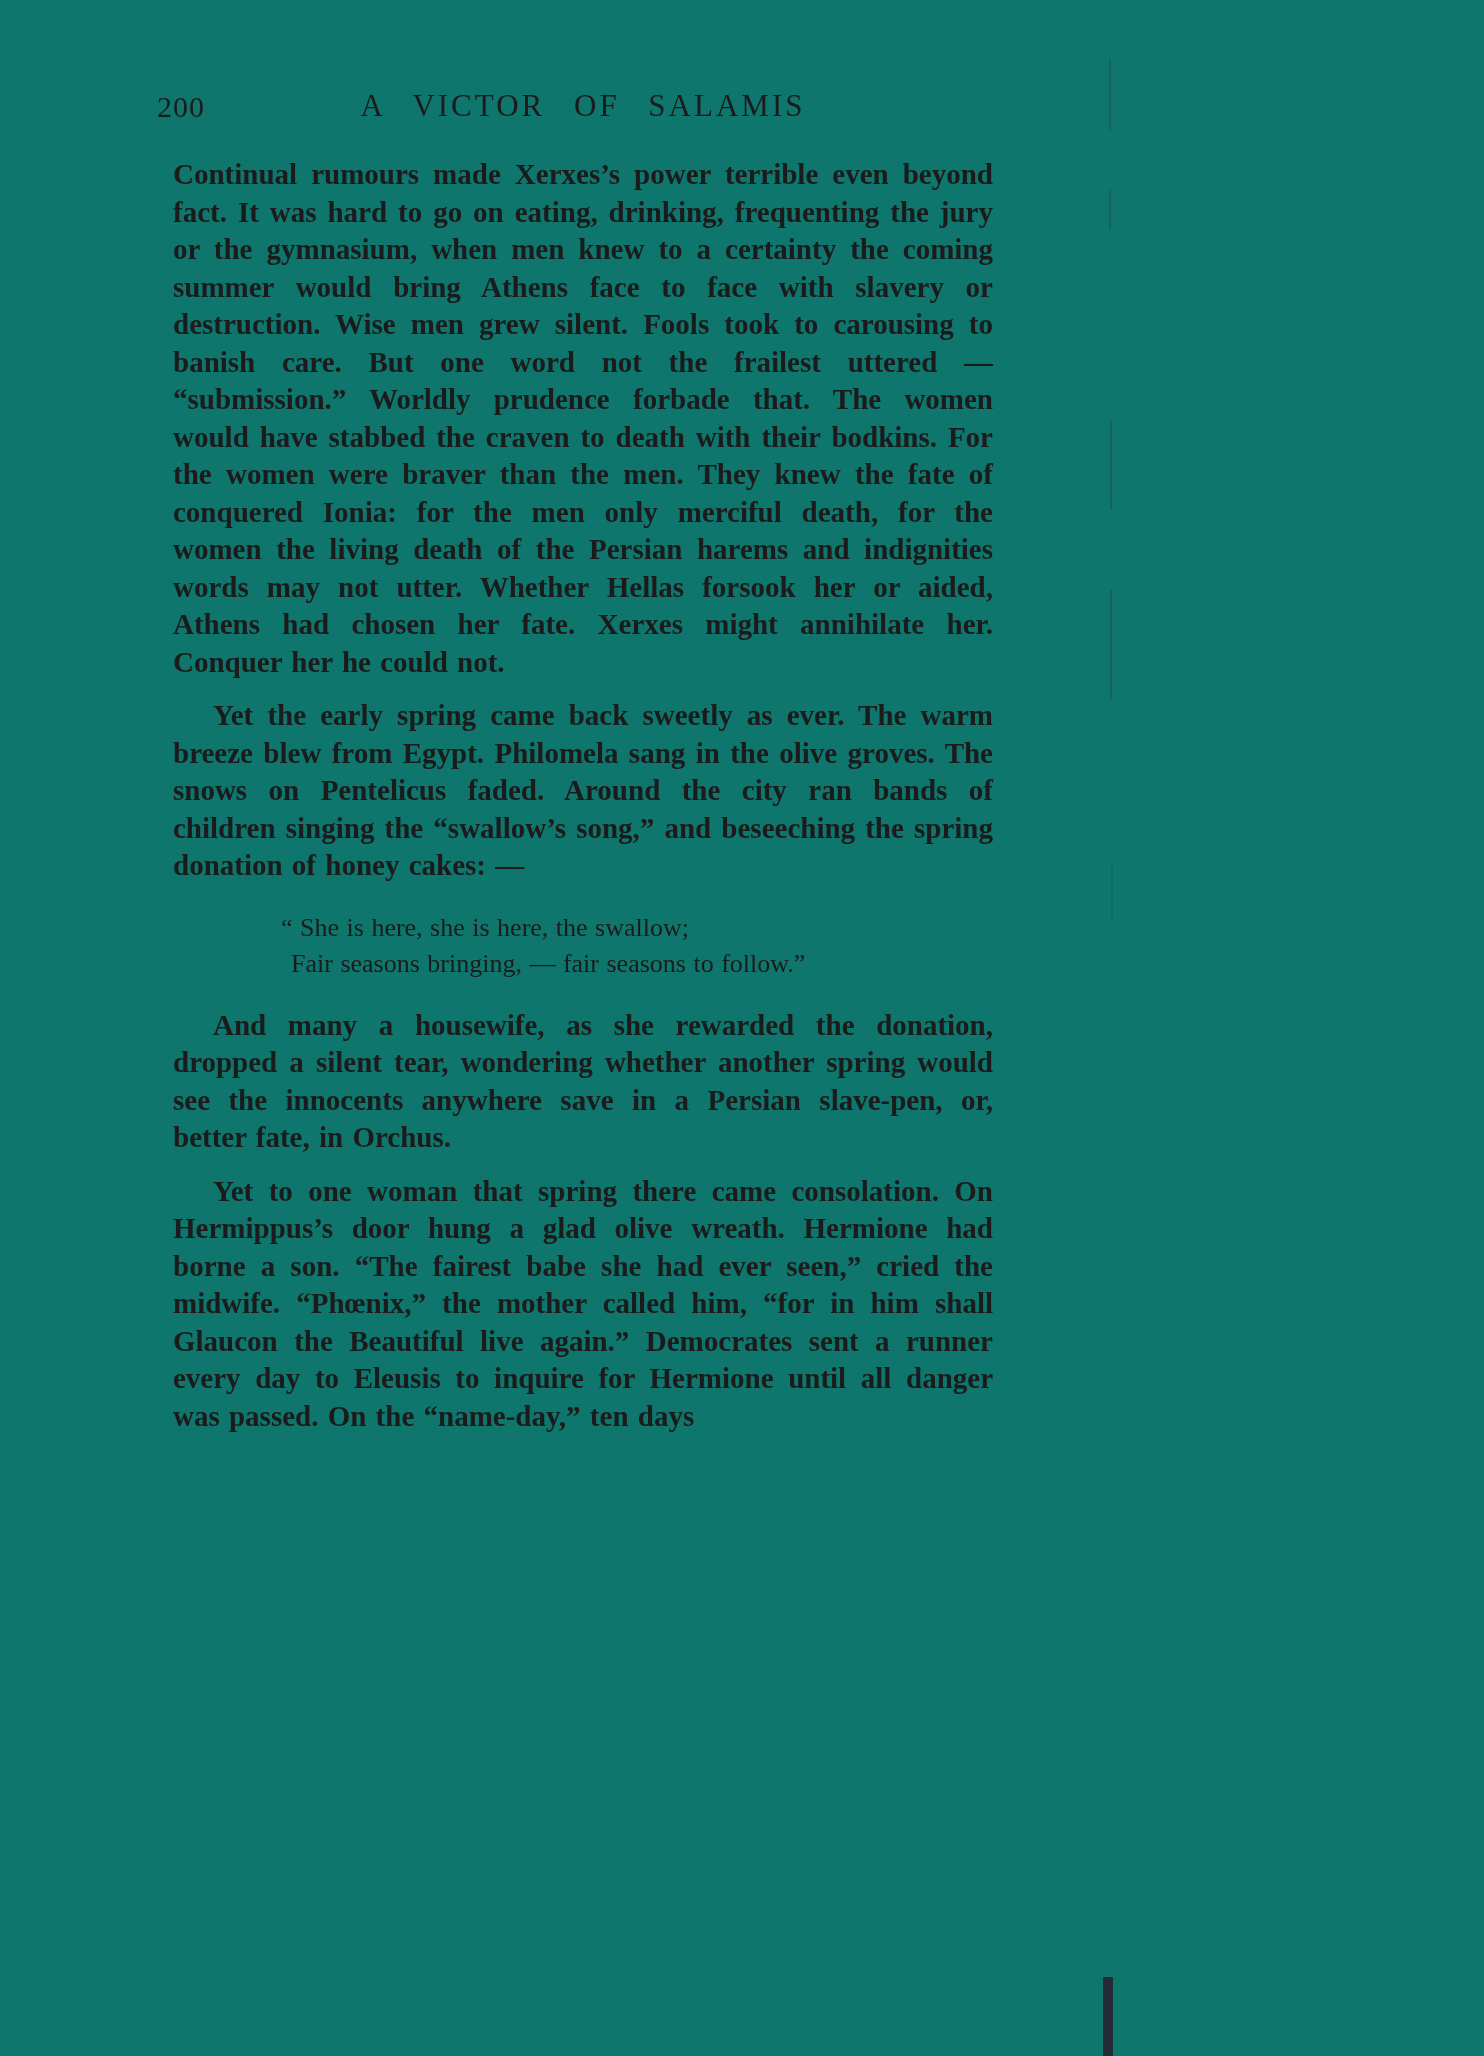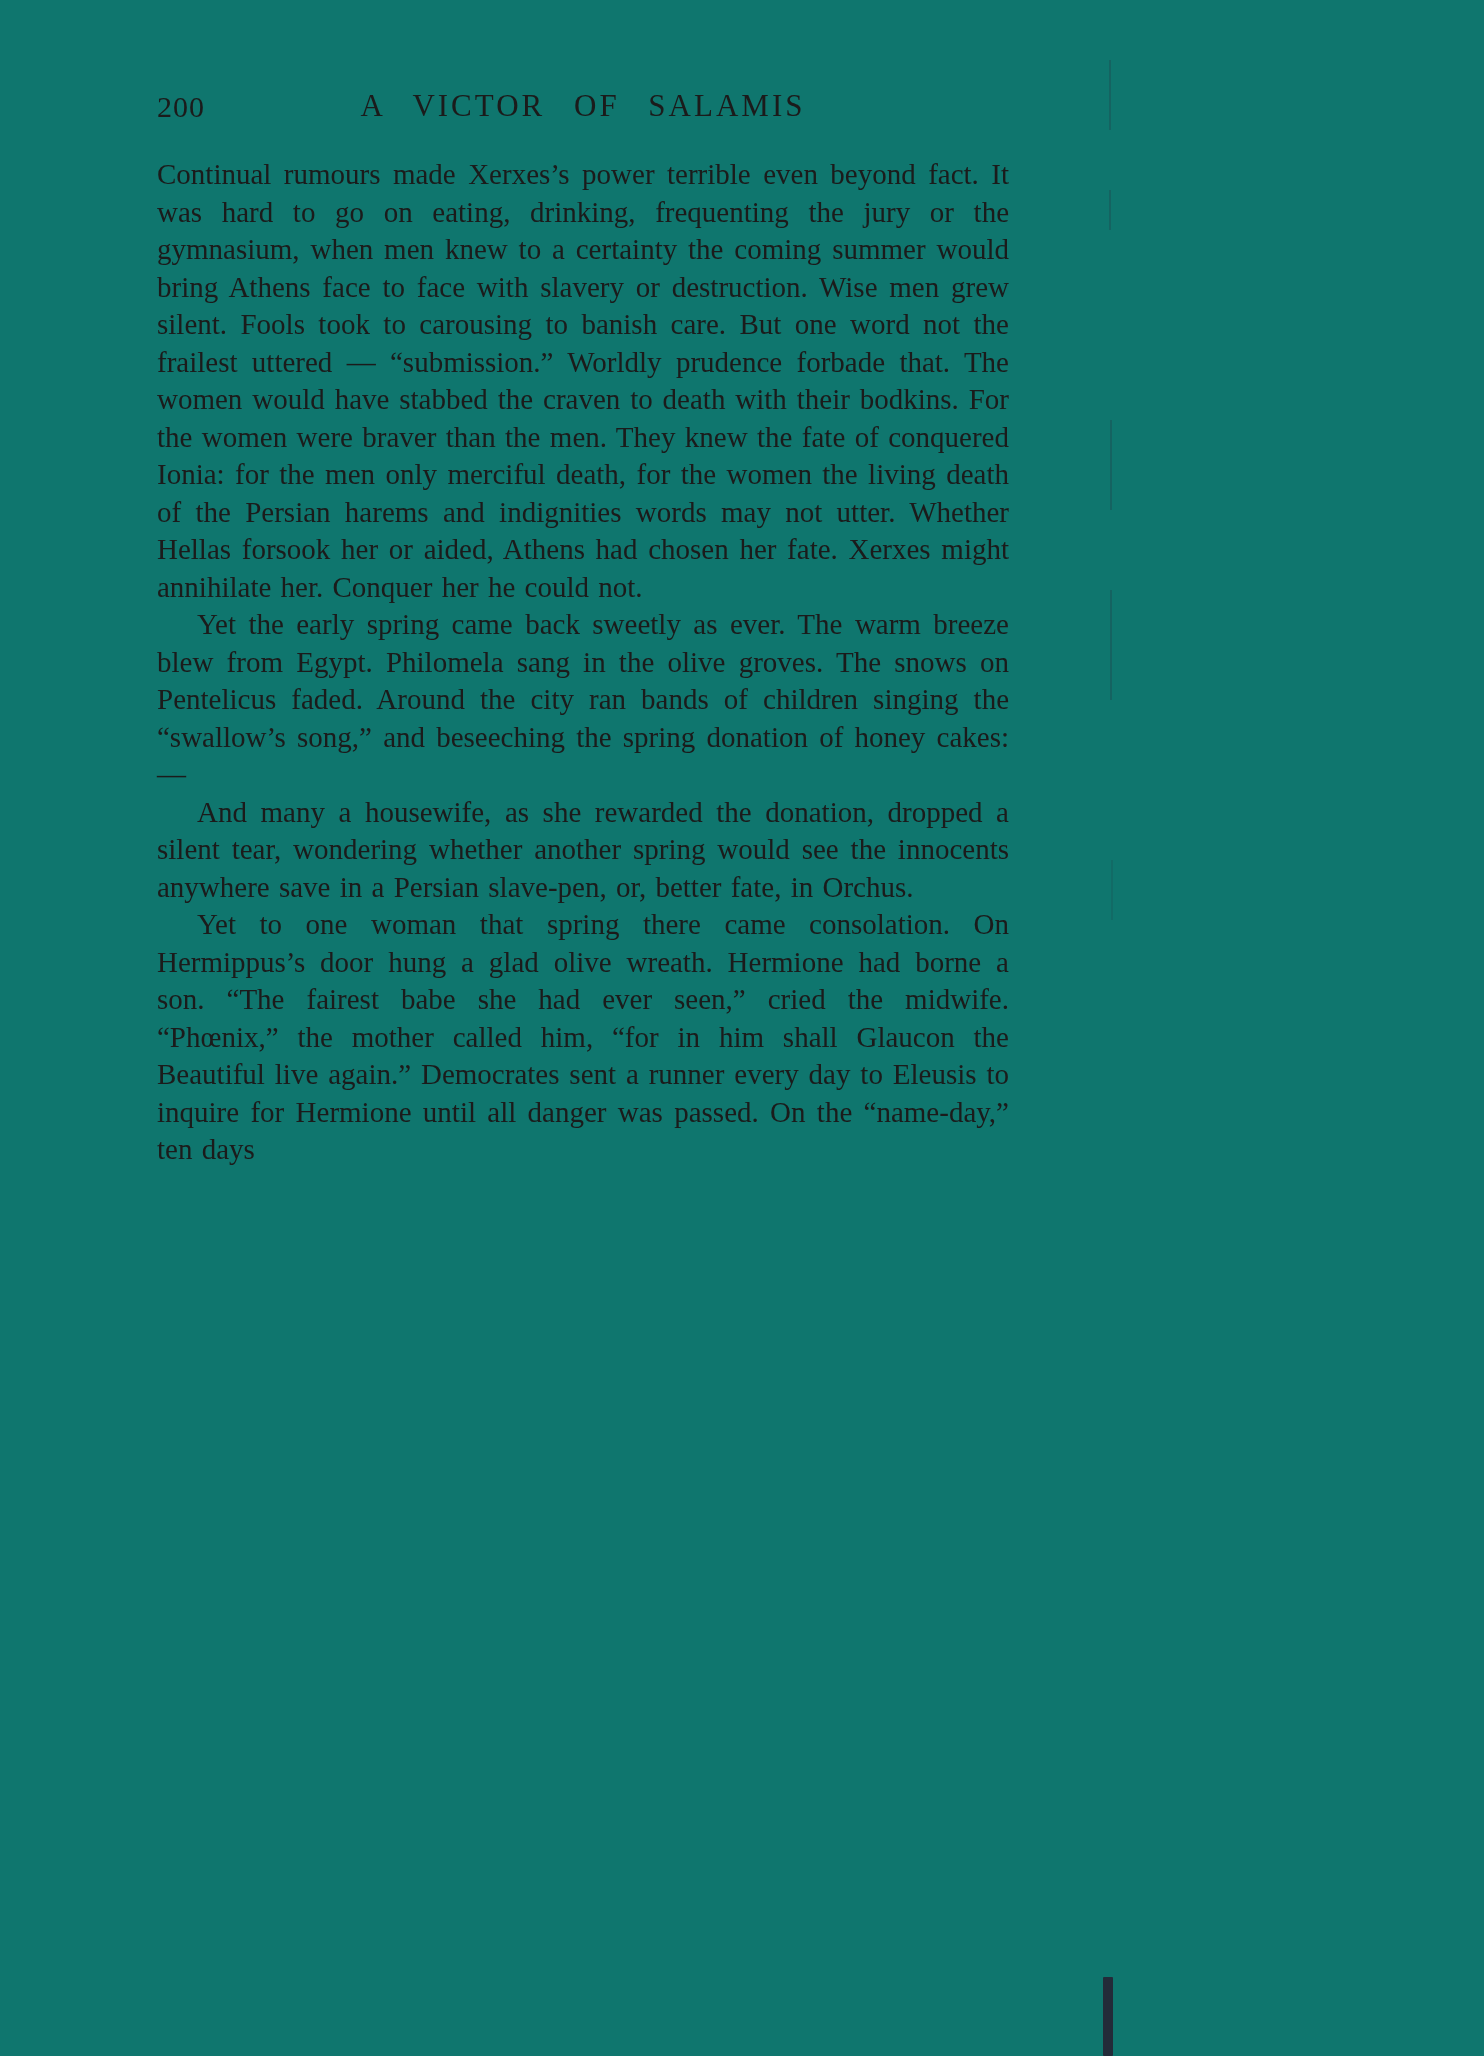--- a/index.html
+++ b/index.html
@@ -46,22 +46,23 @@
     letter-spacing: 3px;
     word-spacing: 18px;
   }
   .body-text {
     font-size: 29px;
     line-height: 37.5px;
     text-align: justify;
     text-justify: inter-word;
   }
   p.para {
-    margin: 0;
+    margin: 16px;
     word-spacing: 2px;
+    font-weight: bold;
   }
   p.para.indent {
     text-indent: 40px;
   }
   .verse {
     margin: 25px 0 25px 124px;
     font-size: 26px;
     line-height: 36px;
     text-align: left;
     word-spacing: 1px;
@@ -104,20 +105,24 @@
       <span class="page-number">200</span>
       <span class="running-title">A VICTOR OF SALAMIS</span>
     </div>
 
     <div class="body-text">
 
       <p class="para">Continual rumours made Xerxes’s power terrible even beyond fact.  It was hard to go on eating, drinking, frequenting the jury or the gymnasium, when men knew to a certainty the coming summer would bring Athens face to face with slavery or destruction.  Wise men grew silent.  Fools took to carousing to banish care.  But one word not the frailest uttered — “submission.”  Worldly prudence forbade that. The women would have stabbed the craven to death with their bodkins.  For the women were braver than the men. They knew the fate of conquered Ionia: for the men only merciful death, for the women the living death of the Persian harems and indignities words may not utter.  Whether Hellas forsook her or aided, Athens had chosen her fate. Xerxes might annihilate her.  Conquer her he could not.</p>
 
       <p class="para indent">Yet the early spring came back sweetly as ever.  The warm breeze blew from Egypt.  Philomela sang in the olive groves.  The snows on Pentelicus faded.  Around the city ran bands of children singing the “swallow’s song,” and beseeching the spring donation of honey cakes: —</p>
 
+      <div class="verse">
+        <div class="verse-line">“ She is here, she is here, the swallow;</div>
+        <div class="verse-line second">Fair seasons bringing, — fair seasons to follow.”</div>
+      </div>
 
       <p class="para indent">And many a housewife, as she rewarded the donation, dropped a silent tear, wondering whether another spring would see the innocents anywhere save in a Persian slave-pen, or, better fate, in Orchus.</p>
 
       <p class="para indent">Yet to one woman that spring there came consolation. On Hermippus’s door hung a glad olive wreath.  Hermione had borne a son.  “The fairest babe she had ever seen,” cried the midwife.  “Phœnix,” the mother called him, “for in him shall Glaucon the Beautiful live again.”  Democrates sent a runner every day to Eleusis to inquire for Hermione until all danger was passed.  On the “name-day,” ten days</p>
 
     </div>
   </div>
 
   <div class="scan-bar"></div>
   <div class="scan-mark m1"></div>

